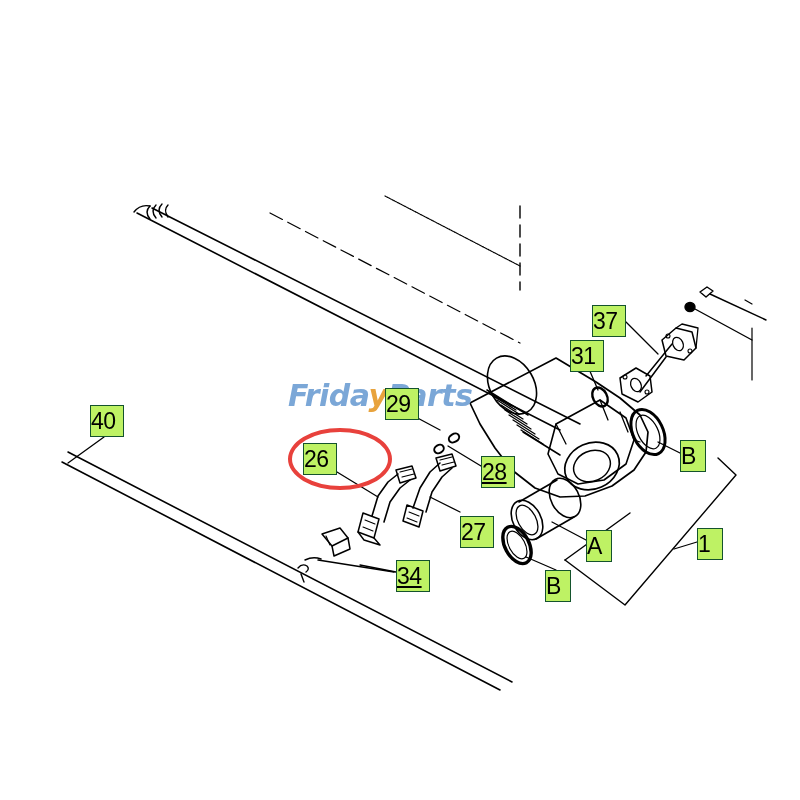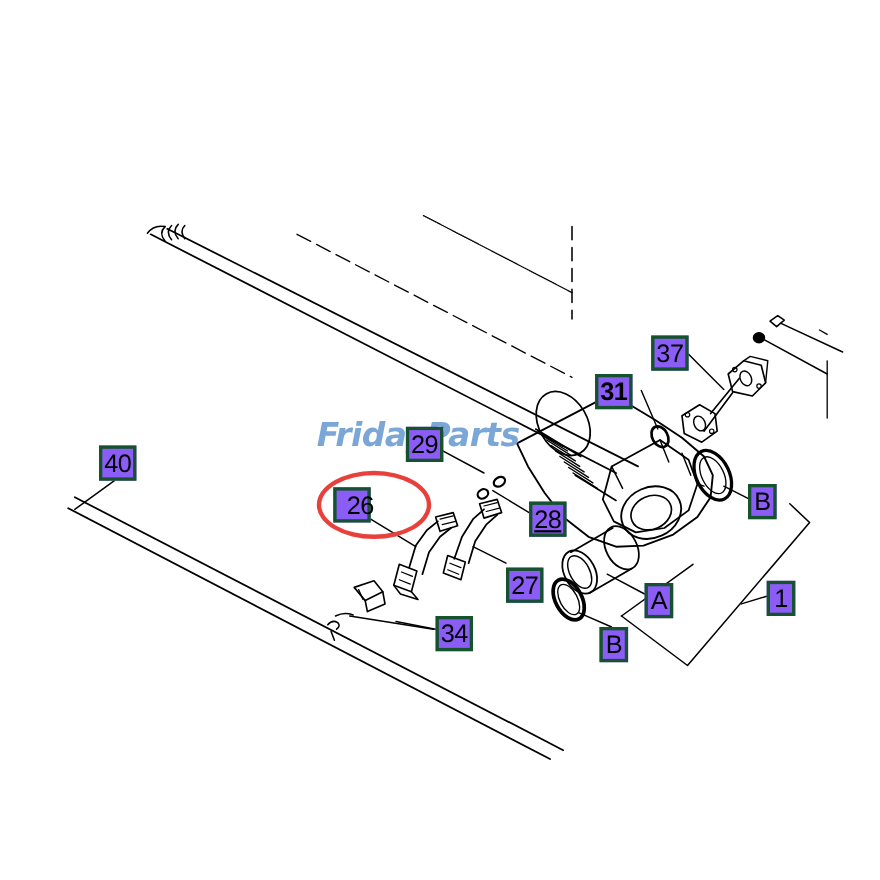--- a/index.html
+++ b/index.html
@@ -20,29 +20,28 @@
   #diagram-svg {
     position: absolute;
     left: 0;
     top: 0;
     width: 800px;
     height: 800px;
   }
   .callout {
     position: absolute;
     box-sizing: border-box;
-    border: 3px solid #14532d;
-    background: #8b5cf6;
+    border: 1px solid #14532d;
+    background: #bef264;
     color: #000000;
     font-family: "Liberation Sans", sans-serif;
     font-size: 23px;
     line-height: 1;
     display: flex;
     align-items: center;
-    justify-content: center;
     letter-spacing: -0.5px;
   }
   .callout.wide { width: 34px; height: 32px; }
   .callout.narrow { width: 26px; height: 32px; }
   #watermark {
     position: absolute;
     left: 288px;
     top: 378px;
     font-family: "DejaVu Sans", sans-serif;
     font-size: 30px;
@@ -262,36 +261,36 @@
 
   <div id="watermark">
     <span class="wm-a">Frida</span><span class="wm-b">y</span><span class="wm-c">Parts</span>
   </div>
 
   <div id="highlight-ellipse"></div>
 
   <div class="callout wide" style="left:90px;  top:405px;">
       <span>40</span>
     </div>
-  <div class="callout wide" style="left:303px; top:443px;padding-left:15px;">
+  <div class="callout wide" style="left:303px; top:443px;">
       <span>26</span>
     </div>
-  <div class="callout wide" style="left:369px; top:388px;">
+  <div class="callout wide" style="left:385px; top:388px;">
       <span>29</span>
     </div>
-  <div class="callout wide" style="left:396px; top:560px;">
+  <div class="callout wide" style="left:396px; top:560px;text-decoration:underline;">
       <span>34</span>
     </div>
   <div class="callout wide" style="left:460px; top:503px;margin-top:13px;">
       <span>27</span>
     </div>
   <div class="callout wide" style="left:481px; top:456px;text-decoration:underline;">
       <span>28</span>
     </div>
-  <div class="callout wide" style="left:541px; top:340px;font-weight:bold;">
+  <div class="callout wide" style="left:570px; top:340px;">
       <span>31</span>
     </div>
   <div class="callout wide" style="left:592px; top:305px;">
       <span>37</span>
     </div>
   <div class="callout narrow" style="left:680px; top:440px;">
       <span>B</span>
     </div>
   <div class="callout narrow" style="left:586px; top:530px;">
       <span>A</span>

